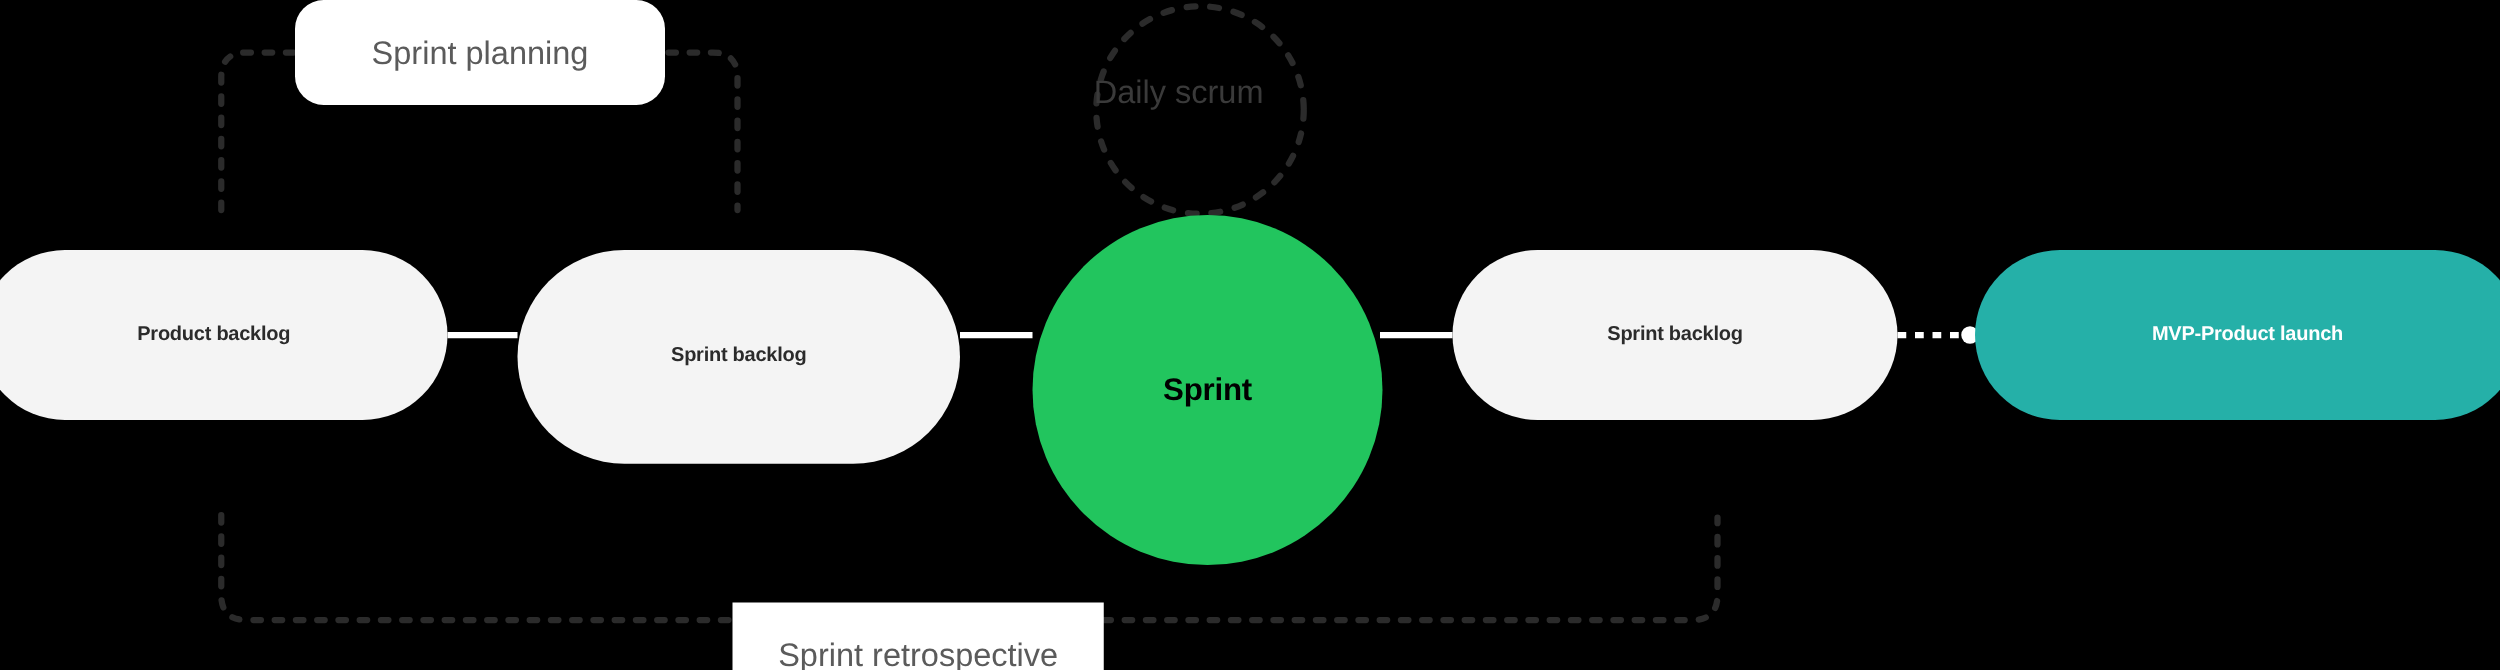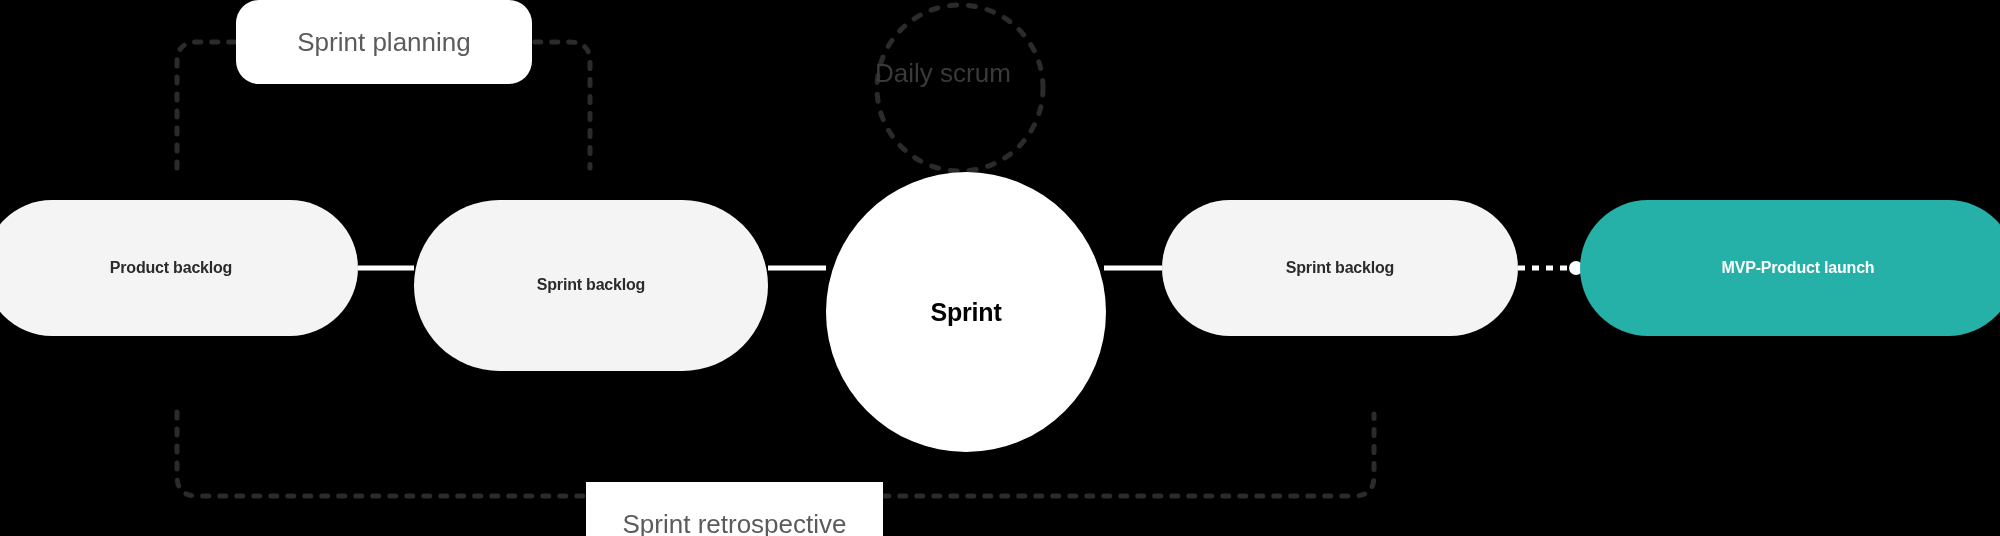--- a/index.html
+++ b/index.html
@@ -28,21 +28,21 @@
     line-height:1.15;
     white-space:nowrap;
   }
   .pill.light{ background:#f4f4f4; color:#2b2b2b; }
   .pill.accent{ color:#ffffff; }
 
   
   .circle{
     position:absolute;
     border-radius:50%;
-    background:#ffffff;
+    background:#22c55e;
     display:flex;align-items:center;justify-content:center;
   }
   .circle .pill-label{font-size:25px;}
 
   
   .ring-label{
     position:absolute;
     width:170px;
     color:#3a3a3a;
     font-size:26px;

